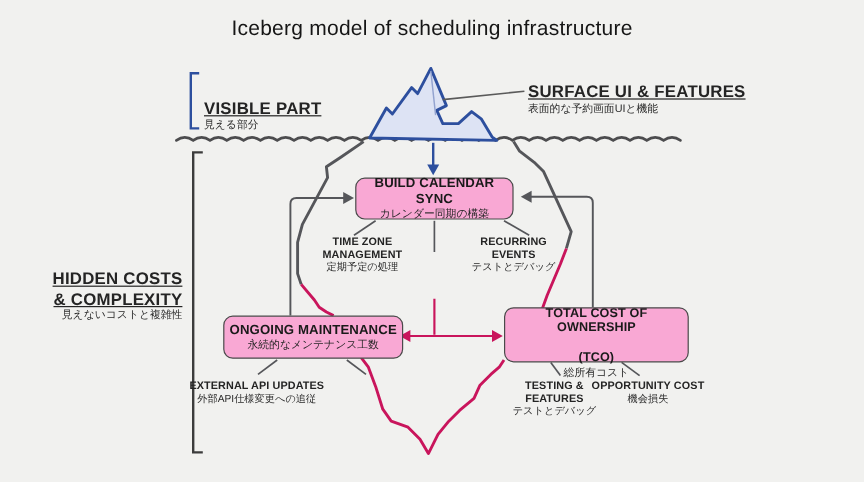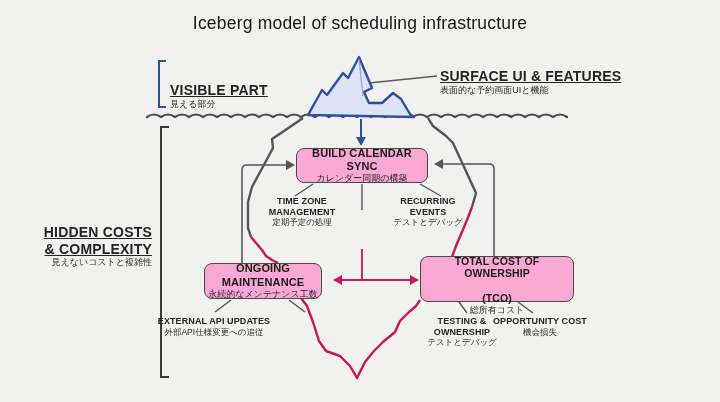--- a/index.html
+++ b/index.html
@@ -100,21 +100,21 @@
   <div class="lbl s10" style="left:440px;top:68px;">
     <div class="en">SURFACE UI &amp; FEATURES</div>
     <div class="jp">表面的な予約画面UIと機能</div>
   </div>
 
   <div class="box" style="left:296px;top:148px;width:132px;height:35px;">
     <div class="bt">BUILD CALENDAR SYNC</div>
     <div class="bj">カレンダー同期の構築</div>
   </div>
 
-  <div class="box" style="left:204px;top:263px;width:118px;height:36px;">
+  <div class="box" style="left:186px;top:263px;width:150px;height:36px;">
     <div class="bt">ONGOING MAINTENANCE</div>
     <div class="bj">永続的なメンテナンス工数</div>
   </div>
 
   <div class="box" style="left:420px;top:256px;width:154px;height:46px;">
     <div class="bt2">TOTAL COST OF OWNERSHIP</div>
     <div class="bt2">(TCO)</div>
     <div class="bj">総所有コスト</div>
   </div>
 
@@ -132,21 +132,21 @@
   </div>
 
   <div class="lbl s9 center" style="left:154px;top:316px;width:120px;">
     <div class="en">EXTERNAL API UPDATES</div>
     <div class="jp">外部API仕様変更への追従</div>
   </div>
 
 
   <div class="lbl s9 center" style="left:422px;top:316px;width:80px;">
     <div class="en">TESTING &amp;</div>
-    <div class="en">OWNERSHIP</div>
+    <div class="en">FEATURES</div>
     <div class="jp">テストとデバッグ</div>
   </div>
 
   <div class="lbl s9 center" style="left:485px;top:316px;width:110px;">
     <div class="en">OPPORTUNITY COST</div>
     <div class="jp">機会損失</div>
   </div>
 
 </div>
 

